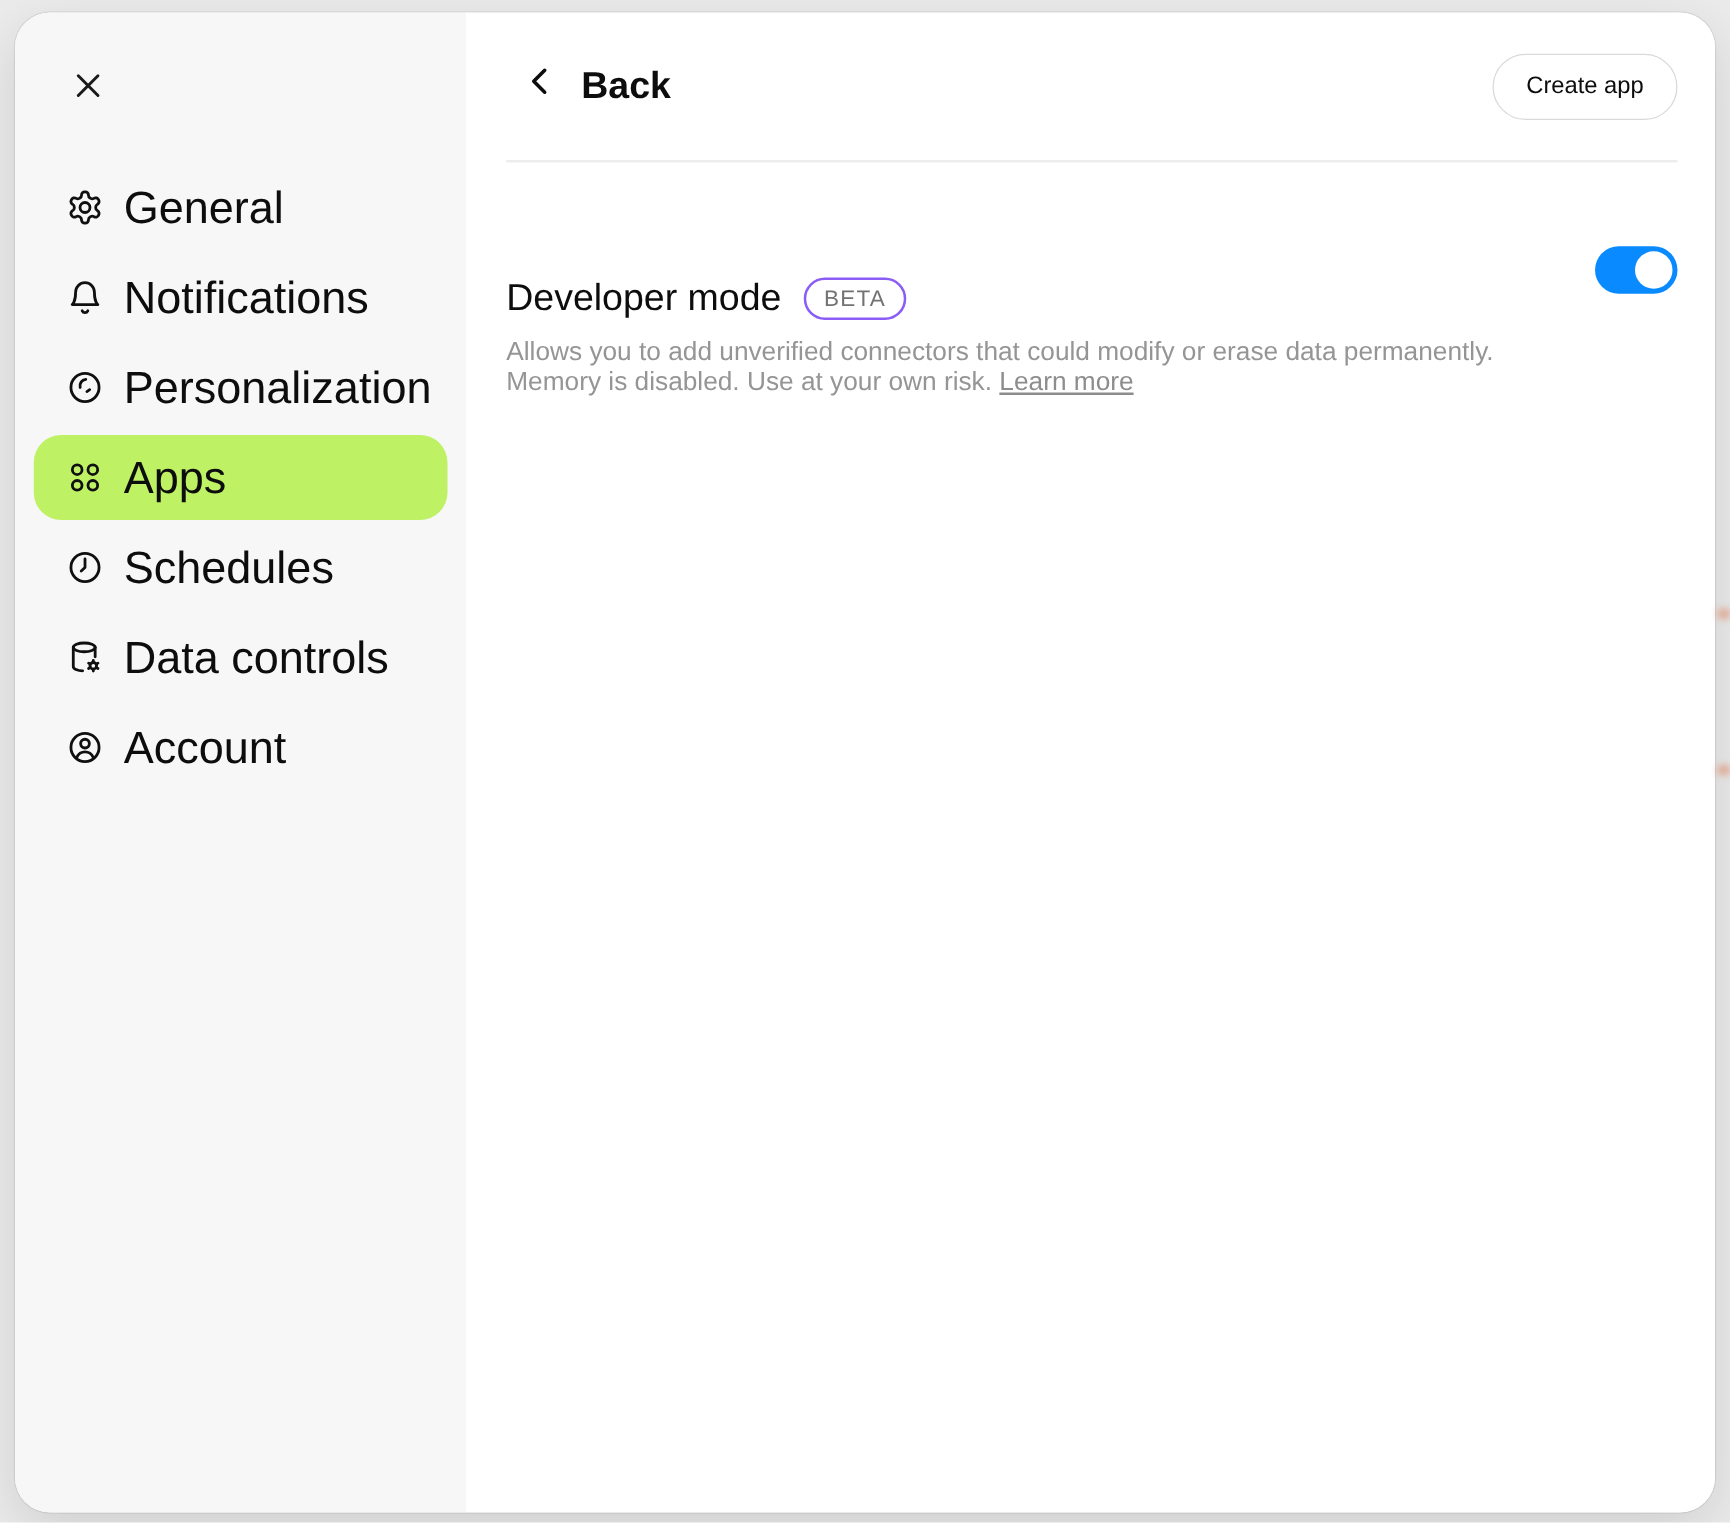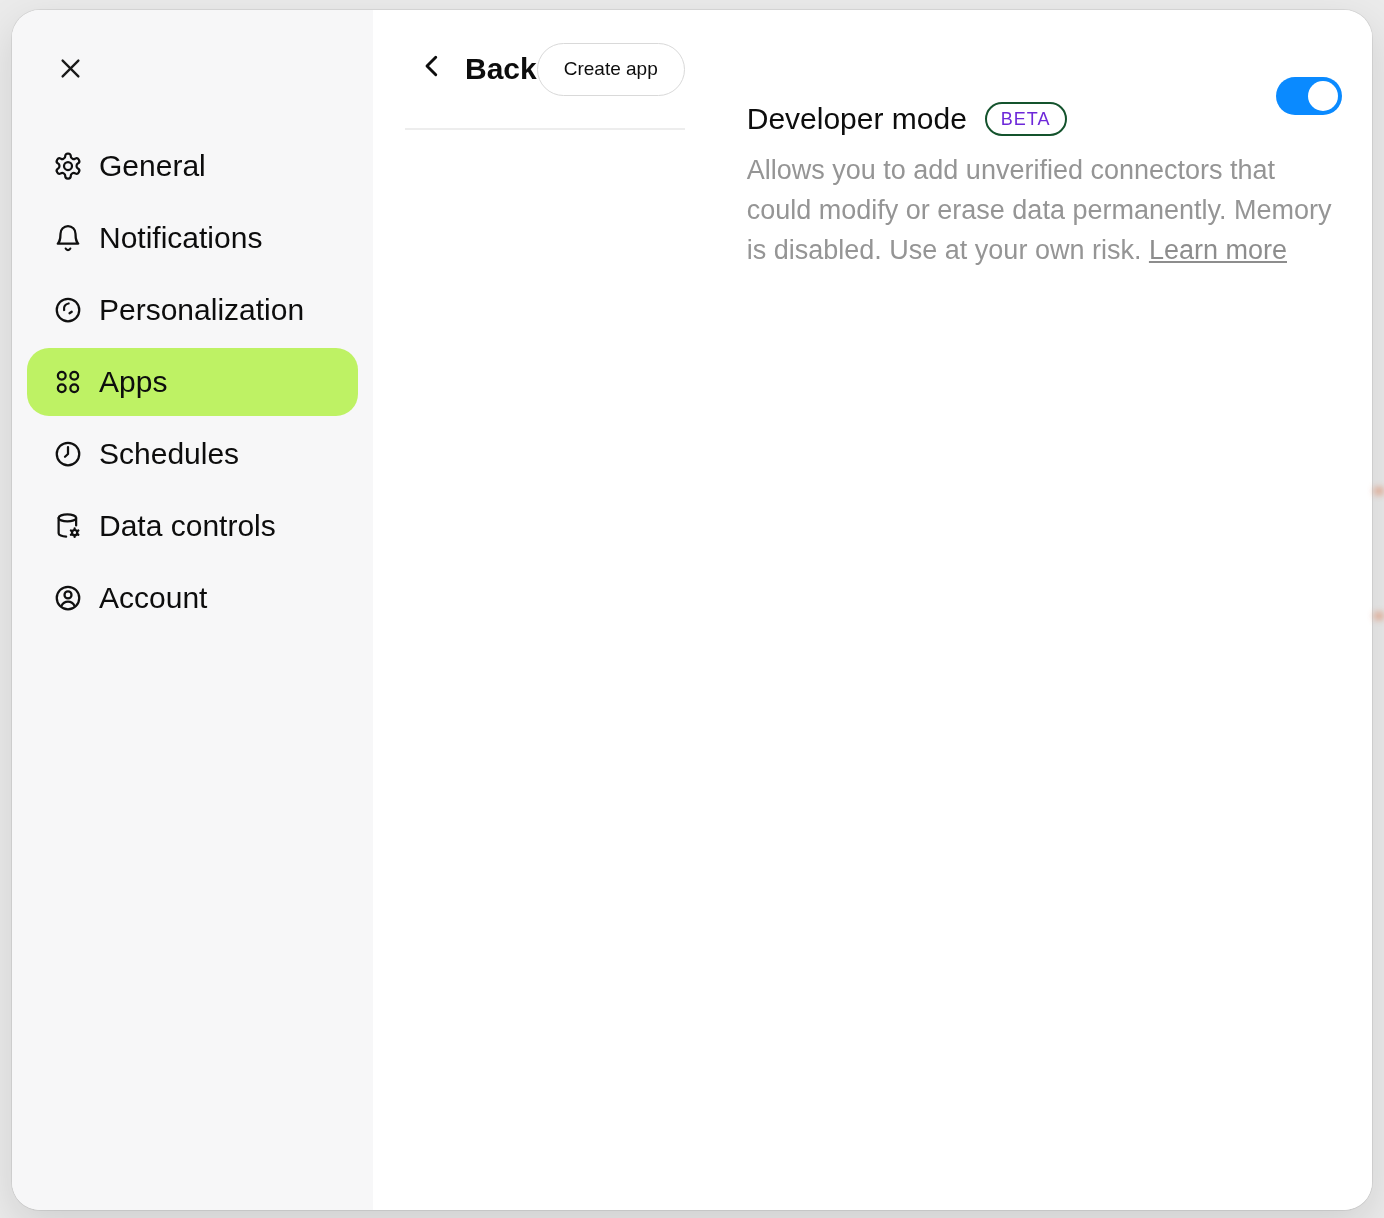--- a/index.html
+++ b/index.html
@@ -20,28 +20,28 @@
   .sidebar { width:361px; flex:0 0 361px; background:#f7f7f8; }
   .close-btn {
     margin:38px 0 0 36px; width:44px; height:44px; border:none; background:none;
     display:flex; align-items:center; justify-content:center; cursor:pointer; padding:0;
     color:#1a1a1a;
   }
   .nav { margin-top:40px; padding:0 15px; display:flex; flex-direction:column; gap:4px; }
   .nav-item {
     height:68px; border-radius:22px; display:flex; align-items:center;
     padding:0 12px 0 26px; gap:16px; cursor:pointer;
-    font-size:30px; line-height:1; color:#0d0d0d; background:transparent;
+    font-size:36px; line-height:1; color:#0d0d0d; background:transparent;
     border:none; text-align:right;
   }
   .nav-item.active { background:#bef264; }
   .nav-icon { width:30px; height:30px; flex:0 0 30px; color:#101010; }
   .nav-icon svg { display:block; width:30px; height:30px; }
   
-  .main { flex:1; display:flex; min-width:0; background:#fff; }
+  .main { flex:1; display:flex; flex-direction:column; min-width:0; background:#fff; }
   .panel-header {
     height:118px; margin:0 30px 0 32px; flex:0 0 auto;
     border-bottom:2px solid #ededed;
     display:flex; align-items:center; justify-content:space-between;
   }
   .back-btn {
     display:flex; align-items:center; gap:18px; border:none; background:none; padding:0;
     margin-left:12px; cursor:pointer;
     font-family:inherit; font-size:30px; font-weight:700; color:#0d0d0d;
   }
@@ -50,34 +50,34 @@
     height:53px; padding:0 26px; border-radius:27px;
     border:1.5px solid #d9d9d9; background:#fff; cursor:pointer;
     font-family:inherit; font-size:19px; color:#0d0d0d;
   }
   .content { padding:46px 30px 0 32px; }
   .dev-row { display:flex; align-items:center; justify-content:space-between; }
   .title-group { display:flex; align-items:center;margin-top:46px; }
   .dev-title { margin:0; font-size:30px; font-weight:400; color:#0d0d0d; }
   .beta-badge {
     margin-left:18px; padding:6px 14px; border-radius:999px;
-    border:2px solid #14532d; background:#fff;
-    font-size:18px; letter-spacing:1px; color:#6d28d9; line-height:1;
+    border:2px solid #8b5cf6; background:#fff;
+    font-size:18px; letter-spacing:1px; color:#737373; line-height:1;
   }
   .toggle {
     position:relative; width:66px; height:38px; border-radius:19px;
     border:none; padding:0; cursor:pointer; background:#0a8aff;
   }
   .toggle .knob {
     position:absolute; top:4px; right:4px; width:30px; height:30px;
     border-radius:50%; background:#fff;
   }
   .dev-desc {
     margin:14px 0 0; max-width:840px;
-    font-size:27px; line-height:40px; color:#959595;
+    font-size:21px; line-height:24px; color:#959595;
   }
   .dev-desc a { color:#8d8d8d; text-decoration:underline; cursor:pointer; }
   
   .artifact { position:absolute; right:0; width:10px; background:#dd9a7e; filter:blur(3px); opacity:.75; }
   .artifact.a1 { top:487px; height:8px; }
   .artifact.a2 { top:612px; height:8px; }
 </style>
 </head>
 <body>
 

